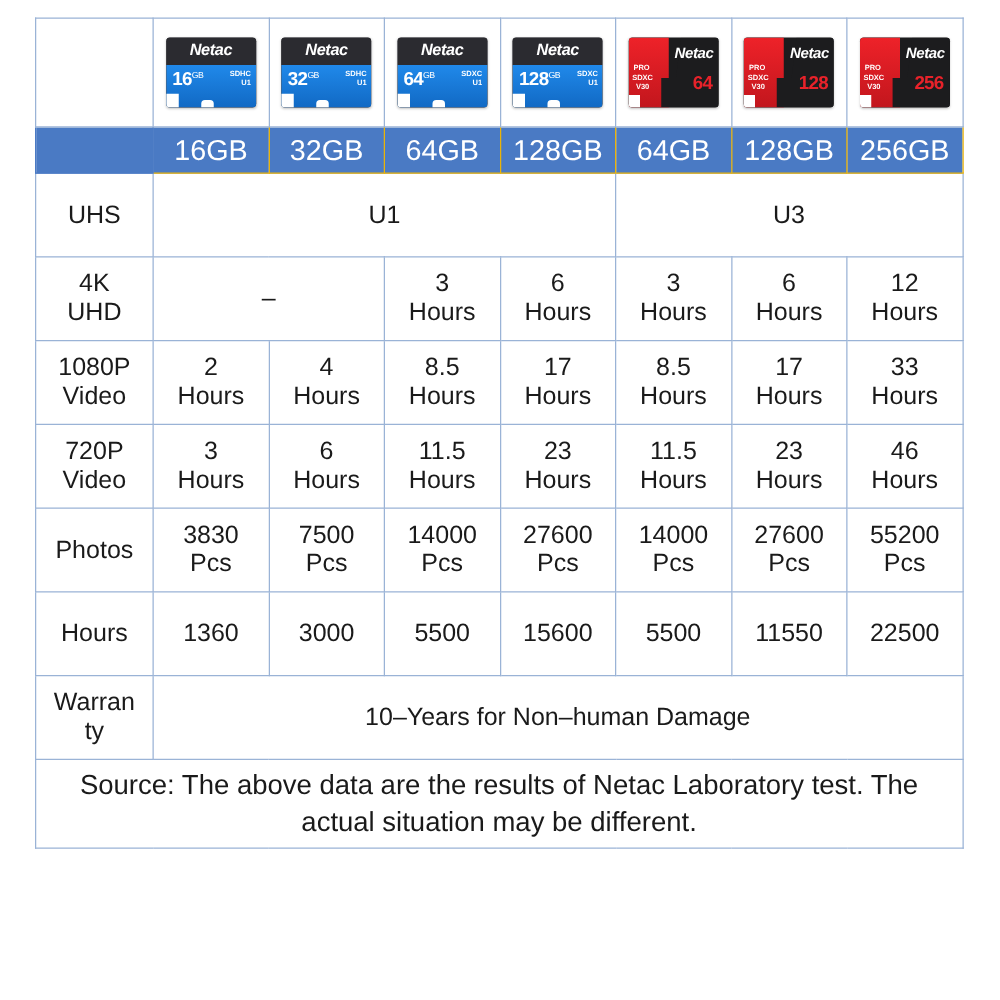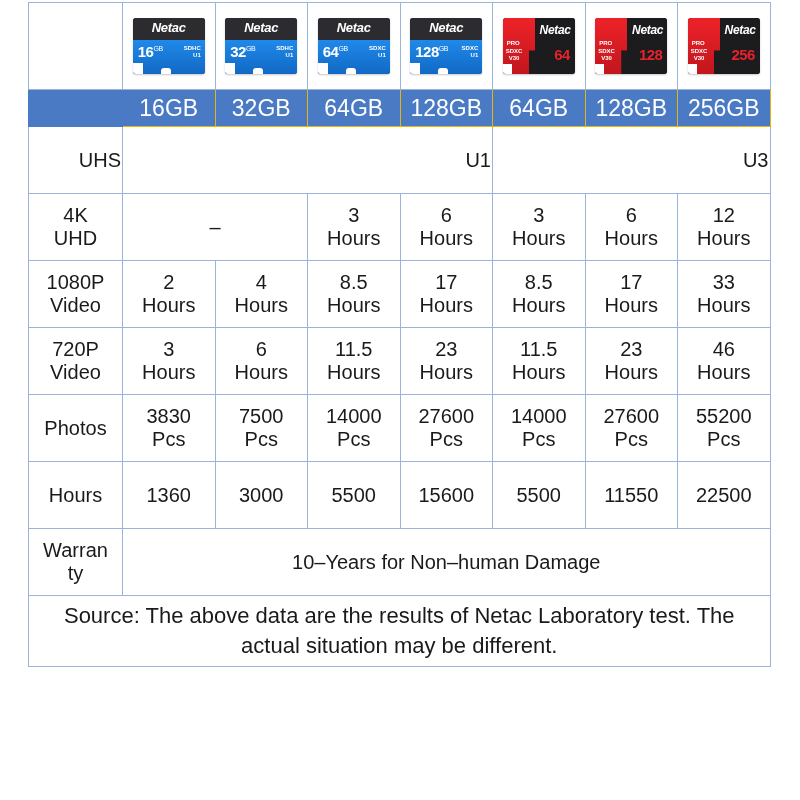--- a/index.html
+++ b/index.html
@@ -18,21 +18,21 @@
   #page {
     position: relative;
     width: 800px;
     height: 800px;
     background: #ffffff;
   }
 
   table.spec {
     position: absolute;
     left: 28px;
-    top: 2px;
+    top: 14px;
     width: 742px;
     border-collapse: collapse;
     table-layout: fixed;
   }
 
   table.spec td {
     border: 1px solid #9ab3d6;
     text-align: center;
     vertical-align: middle;
     color: #1a1a1a;
@@ -161,21 +161,21 @@
     line-height: 1.22;
     color: #111111;
   }
   td.val {
     font-size: 20px;
     line-height: 1.22;
   }
   td.val .unit { display: block; }
 
   tr.r-maxread td { height: 62px; }
-  tr.r-uhs td { height: 62px; text-align: right; }
+  tr.r-uhs td { height: 62px; }
   tr.r-4k td { height: 62px; }
   tr.r-1080 td { height: 62px; }
   tr.r-720 td { height: 62px; }
   tr.r-photos td { height: 62px; }
   tr.r-songs td { height: 62px; }
   tr.r-warranty td { height: 62px; }
 
   td.wide-val { font-size: 21px; }
 
   td.dash { font-size: 20px; }

